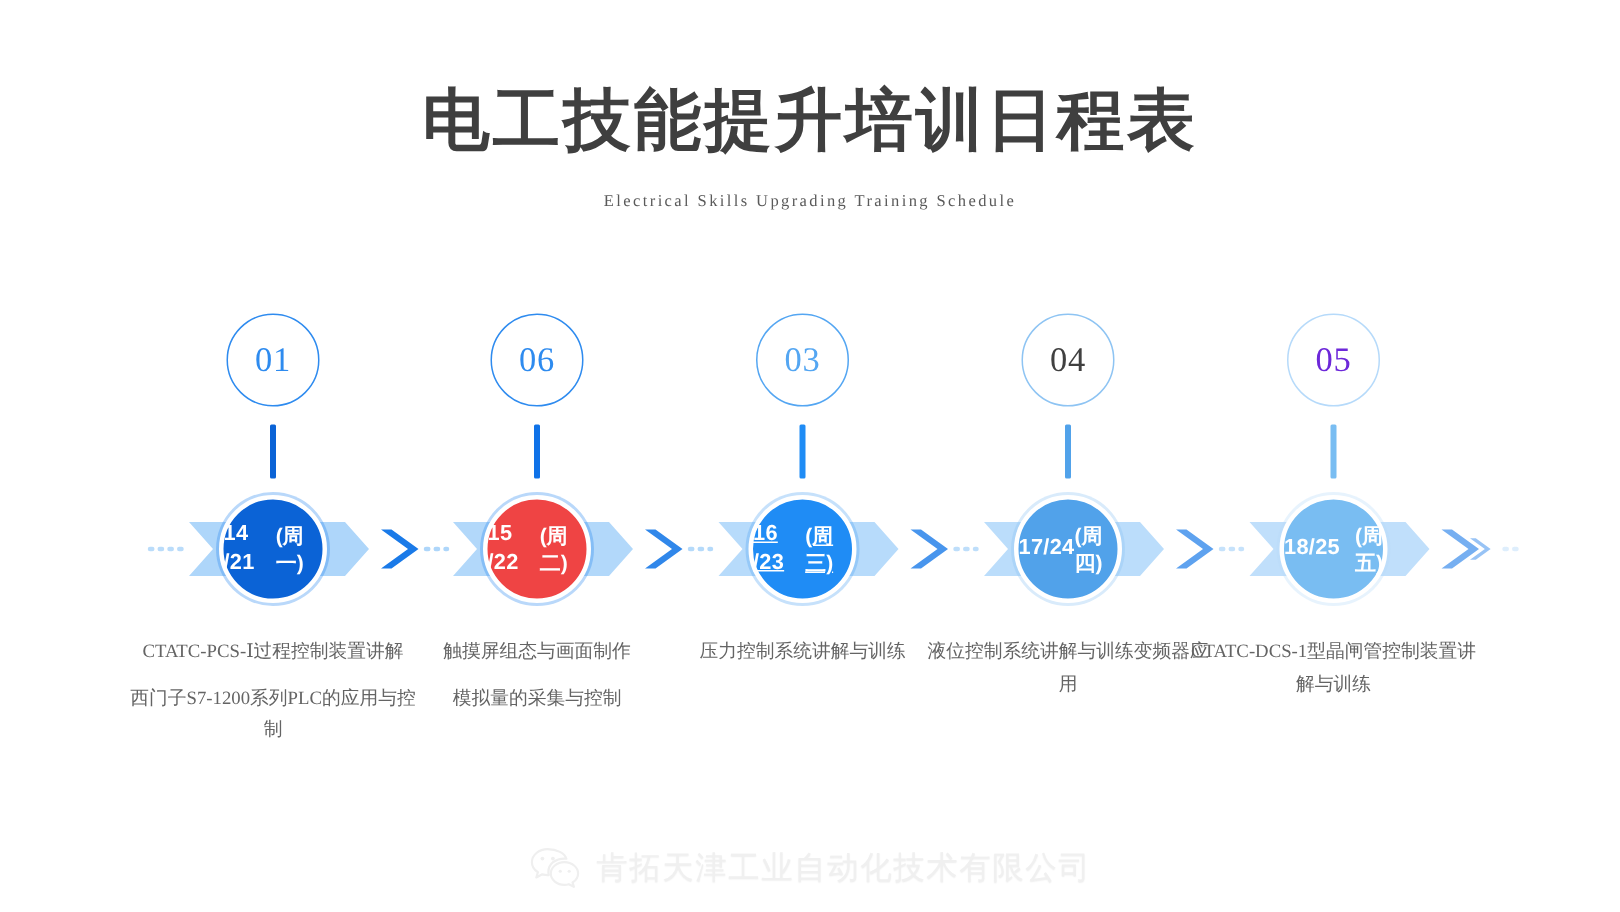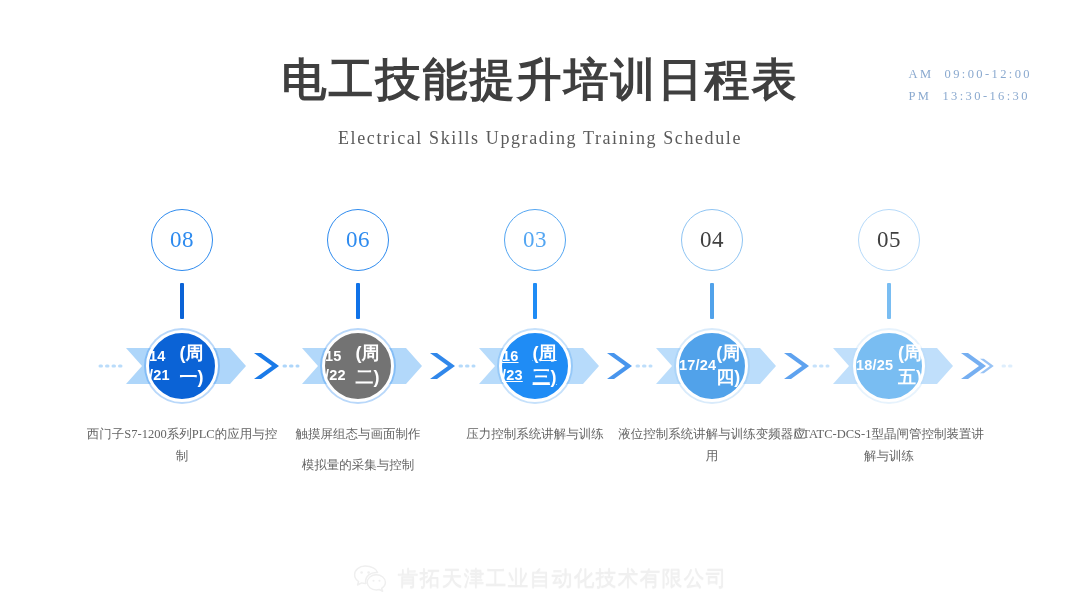--- a/index.html
+++ b/index.html
@@ -25,21 +25,21 @@
     font-weight: bold;
     letter-spacing: 2px;
     color: #3f3f3f;
     line-height: 1.05;
   }
   .title-sub {
     position: absolute;
     left: 0; right: 0; top: 128px;
     text-align: center;
     font-family: "Liberation Serif", "DejaVu Serif", serif;
-    font-size: 18px;
+    font-size: 11px;
     letter-spacing: 1.6px;
     color: #5a5a5a;
   }
   .time-block {
     position: absolute;
     right: 48px; top: 64px;
     text-align: left;
     font-family: "Liberation Serif", "DejaVu Serif", serif;
     font-size: 12.5px;
     letter-spacing: 2.4px;
@@ -101,21 +101,21 @@
     flex-direction: row;
     align-items: center;
     justify-content: center;
     color: #ffffff;
     font-weight: bold;
     font-size: 14.5px;
     line-height: 1.32;
     z-index: 5;
   }
   .daycircle .d1 { letter-spacing: 0.2px; }
-  .daycircle .d2 { font-size: 18px; }
+  .daycircle .d2 { font-size: 14px; }
 
   .desc {
     position: absolute;
     top: 424px;
     left: 0; right: 0;
     text-align: center;
     font-family: "Liberation Serif", "DejaVu Serif", serif;
     font-size: 12.5px;
     color: #646464;
     line-height: 1.72;
@@ -142,22 +142,20 @@
   .wechat-icon { width: 34px; height: 28px; display: block; }
 </style>
 </head>
 <body>
 
 <div id="page">
 
   <h1 class="title-main">电工技能提升培训日程表</h1>
   <div class="title-sub">Electrical Skills Upgrading Training Schedule</div>
 
-  <div class="time-block"><span>AM  09:00-12:00</span>
-<span>PM  13:30-16:30</span></div>
 
   <svg id="band" viewBox="0 0 1080 42" preserveAspectRatio="none">
       <line x1="100" y1="21" x2="126" y2="21" stroke="#aed6fa" stroke-width="3" stroke-dasharray="1.5 5" stroke-linecap="round" opacity="0.85"></line>
       <path d="M126,3 L230,3 L246,21 L230,39 L126,39 L142,21 Z" fill="#aed6fa" opacity="1"></path>
       <path d="M254,8 L272,21 L254,34 L261,34 L279,21 L261,8 Z" fill="#1a7ae8" opacity="1"></path>
       <line x1="284" y1="21" x2="298" y2="21" stroke="#aed6fa" stroke-width="3" stroke-dasharray="1.5 5" stroke-linecap="round" opacity="1"></line>
       <path d="M302,3 L406,3 L422,21 L406,39 L302,39 L318,21 Z" fill="#aed6fa" opacity="0.945"></path>
       <path d="M430,8 L448,21 L430,34 L437,34 L455,21 L437,8 Z" fill="#1a7ae8" opacity="0.9"></path>
       <line x1="460" y1="21" x2="474" y2="21" stroke="#aed6fa" stroke-width="3" stroke-dasharray="1.5 5" stroke-linecap="round" opacity="0.9"></line>
       <path d="M479,3 L583,3 L599,21 L583,39 L479,39 L495,21 Z" fill="#aed6fa" opacity="0.89"></path>
@@ -167,34 +165,35 @@
       <path d="M784,8 L802,21 L784,34 L791,34 L809,21 L791,8 Z" fill="#1a7ae8" opacity="0.7"></path>
       <line x1="814" y1="21" x2="828" y2="21" stroke="#aed6fa" stroke-width="3" stroke-dasharray="1.5 5" stroke-linecap="round" opacity="0.7"></line>
       <path d="M833,3 L937,3 L953,21 L937,39 L833,39 L849,21 Z" fill="#aed6fa" opacity="0.78"></path>
       <path d="M961,8 L979,21 L961,34 L968,34 L986,21 L968,8 Z" fill="#1a7ae8" opacity="0.6"></path>
       <path d="M980,13.85 L989.9,21 L980,28.15 L983.85,28.15 L993.75,21 L983.85,13.85 Z" fill="#1a7ae8" opacity="0.45"></path>
       <line x1="1003" y1="21" x2="1016" y2="21" stroke="#aed6fa" stroke-width="3" stroke-dasharray="1.5 5" stroke-linecap="round" opacity="0.4"></line>
     </svg>
 
   <div id="columns">
       <div class="col" style="left: 84px; width: 196px;">
-        <div class="numcircle" style="border-color: rgb(46, 139, 239); color: rgb(46, 139, 239);">08</div>
+        <div class="numcircle" style="border-color: rgb(46, 139, 239); color: rgb(46, 139, 239);">01</div>
         <div class="connector" style="background: rgb(11, 99, 214);"></div>
         <div class="daycircle" style="background: rgb(11, 99, 214); box-shadow: rgba(46, 139, 239, 0.333) 0px 0px 0px 2px;">
           <span class="d1">14 /21</span>
           <span class="d2">(周一)</span>
         </div>
         <div class="desc">
+          <p>CTATC-PCS-Ⅰ过程控制装置讲解</p>
           <p>西门子S7-1200系列PLC的应用与控制</p>
         </div>
       </div>
       <div class="col" style="left: 260px; width: 196px;">
         <div class="numcircle" style="border-color: rgb(46, 139, 239); color: rgb(46, 139, 239);">06</div>
         <div class="connector" style="background: rgb(15, 114, 232);"></div>
-        <div class="daycircle" style="background: #737373; box-shadow: rgba(46, 139, 239, 0.333) 0px 0px 0px 2px;">
+        <div class="daycircle" style="background: #ef4444; box-shadow: rgba(46, 139, 239, 0.333) 0px 0px 0px 2px;">
           <span class="d1">15 /22</span>
           <span class="d2">(周二)</span>
         </div>
         <div class="desc">
           <p>触摸屏组态与画面制作</p>
           <p>模拟量的采集与控制</p>
         </div>
       </div>
       <div class="col" style="left: 437px; width: 196px;">
         <div class="numcircle" style="border-color: rgb(84, 166, 242); color: rgb(84, 166, 242);">03</div>
@@ -212,21 +211,21 @@
         <div class="connector" style="background: rgb(81, 162, 234);"></div>
         <div class="daycircle" style="background: rgb(81, 162, 234); box-shadow: rgba(142, 196, 243, 0.333) 0px 0px 0px 2px;">
           <span class="d1">17/24</span>
           <span class="d2">(周四)</span>
         </div>
         <div class="desc">
           <p>液位控制系统讲解与训练变频器应用</p>
         </div>
       </div>
       <div class="col" style="left: 791px; width: 196px;">
-        <div class="numcircle" style="border-color: rgb(182, 218, 250); color: #404040;">05</div>
+        <div class="numcircle" style="border-color: rgb(182, 218, 250); color: #6d28d9;">05</div>
         <div class="connector" style="background: rgb(121, 189, 242);"></div>
         <div class="daycircle" style="background: rgb(121, 189, 242); box-shadow: rgba(182, 218, 250, 0.333) 0px 0px 0px 2px; text-align: right;">
           <span class="d1">18/25</span>
           <span class="d2">(周五)</span>
         </div>
         <div class="desc">
           <p>CTATC-DCS-1型晶闸管控制装置讲解与训练</p>
         </div>
       </div>
     </div>

